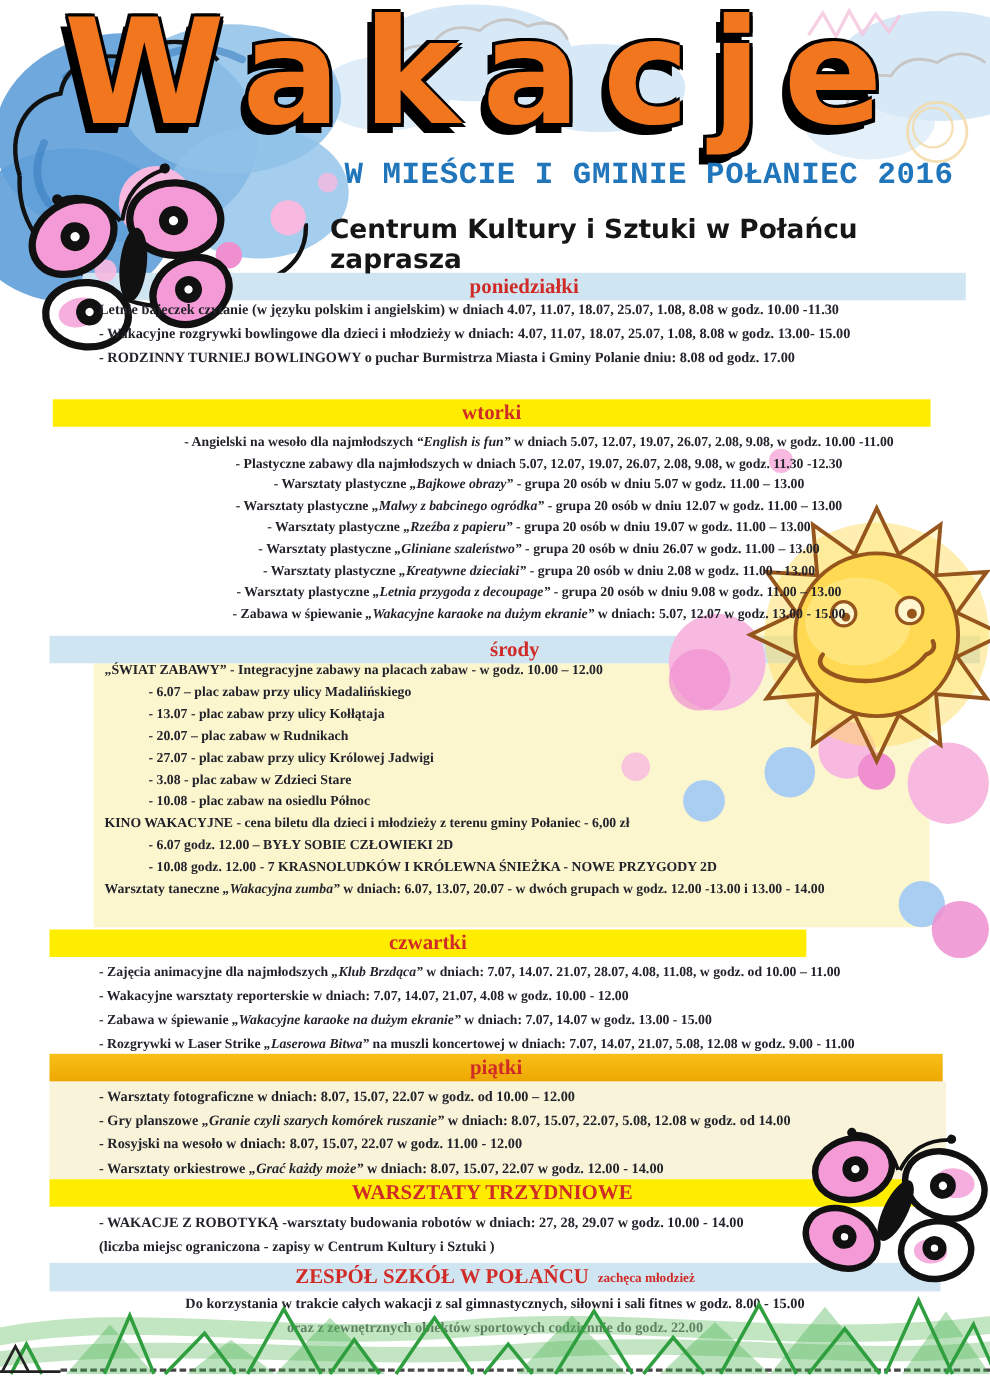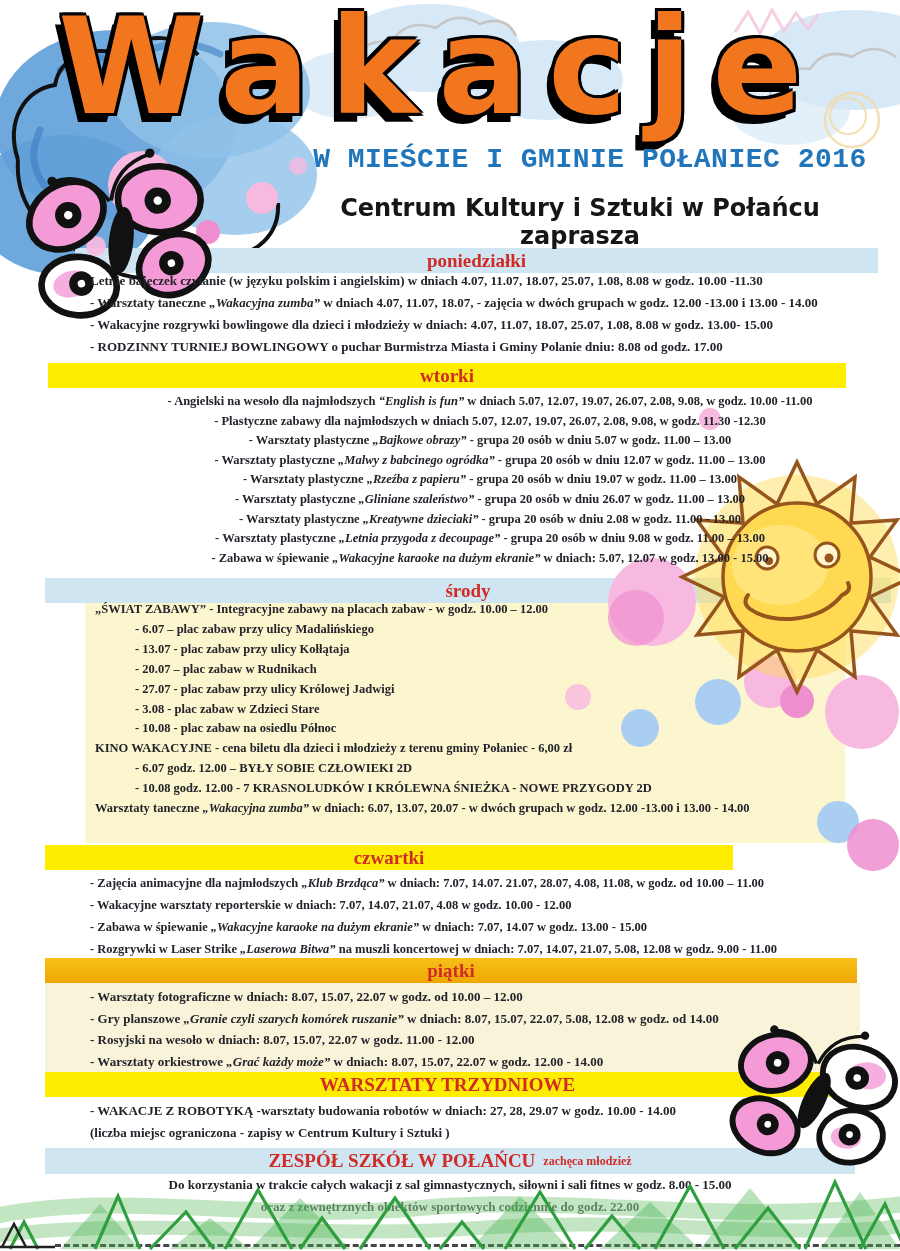--- a/index.html
+++ b/index.html
@@ -7,21 +7,21 @@
           font-family:"Liberation Serif",serif;}
   .deco{position:absolute;pointer-events:none;}
   
   #title{position:absolute;top:0;left:58px;width:800px;z-index:6;
          font-family:"DejaVu Sans",sans-serif;font-weight:bold;font-size:133px;line-height:1.02;
          letter-spacing:20px;color:var(--title-orange);
          text-shadow:-7px 9px 0 #000,3px 0 0 #000,-3px 0 0 #000,0 3px 0 #000,0 -3px 0 #000,3px 3px 0 #000,-3px -3px 0 #000;}
   #subtitle{position:absolute;top:144px;left:310px;width:560px;z-index:6;text-align:center;
             font-family:Liberation Mono, monospace;font-weight:bold;font-size:28px;
             color:var(--subtitle-blue);letter-spacing:0.5px;}
-  #tagline{position:absolute;top:194px;left:300px;width:560px;z-index:6;text-align:center;
+  #tagline{position:absolute;top:194px;left:300px;width:560px;z-index:6;
            font-family:"DejaVu Sans",sans-serif;font-weight:bold;font-size:24px;color:#161616;}
   
   .band{position:absolute;height:25px;z-index:3;display:flex;align-items:center;justify-content:center;}
   .band-blue{background:var(--band-blue);}
   .band-yellow{background:var(--band-yellow);}
   .band-orange{background:linear-gradient(180deg,var(--band-orange-top),var(--band-orange-bottom));}
   .band .h{font-weight:bold;font-size:19px;color:var(--heading-red);}
   .band .h2{font-weight:bold;font-size:12px;color:var(--heading-red);margin-left:8px;}
   .panel{position:absolute;z-index:2;}
   #panel-3{background:var(--panel-yellow);}
@@ -176,21 +176,20 @@
   <div id="band-7" class="band band-blue">
     <span class="h">ZESPÓŁ SZKÓŁ W POŁAŃCU</span>
     <span class="h2">zachęca młodzież</span>
     </div>
 
   <div id="panel-3" class="panel"></div>
   <div id="panel-5" class="panel"></div>
 
   <div id="list-1" class="list">
       <div class="line"><span>Letnie bajeczek czytanie (w języku polskim i angielskim) w dniach  4.07, 11.07, 18.07, 25.07, 1.08, 8.08 w godz. 10.00 -11.30</span></div>
-      <div class="line"><span>- Warsztaty taneczne </span><span class="q">„Wakacyjna zumba”</span><span> w dniach  4.07, 11.07, 18.07, - zajęcia w dwóch grupach   w godz. 12.00 -13.00 i 13.00 - 14.00</span></div>
       <div class="line"><span>- Wakacyjne rozgrywki bowlingowe dla dzieci i młodzieży w dniach: 4.07, 11.07, 18.07, 25.07, 1.08, 8.08  w godz. 13.00- 15.00</span></div>
       <div class="line"><span>- RODZINNY TURNIEJ BOWLINGOWY o puchar Burmistrza Miasta i Gminy Polanie  dniu: 8.08 od godz. 17.00</span></div>
     </div>
   <div id="list-2" class="list">
       <div class="line"><span>- Angielski na wesoło dla najmłodszych </span><span class="q">“English is fun”</span><span>  w dniach 5.07, 12.07, 19.07, 26.07, 2.08, 9.08, w godz. 10.00 -11.00</span></div>
       <div class="line"><span>- Plastyczne zabawy dla najmłodszych w dniach 5.07, 12.07, 19.07, 26.07, 2.08, 9.08, w godz. 11.30 -12.30</span></div>
       <div class="line"><span>- Warsztaty plastyczne </span><span class="q">„Bajkowe obrazy”</span><span> - grupa 20 osób w dniu 5.07 w godz. 11.00 – 13.00</span></div>
       <div class="line"><span>- Warsztaty plastyczne </span><span class="q">„Malwy z babcinego ogródka”</span><span> - grupa 20 osób w dniu 12.07  w godz. 11.00 – 13.00</span></div>
       <div class="line"><span>- Warsztaty plastyczne </span><span class="q">„Rzeźba z papieru”</span><span> - grupa 20 osób w dniu 19.07  w godz. 11.00 – 13.00</span></div>
       <div class="line"><span>- Warsztaty plastyczne </span><span class="q">„Gliniane szaleństwo”</span><span> - grupa 20 osób w dniu 26.07  w godz. 11.00 – 13.00</span></div>

